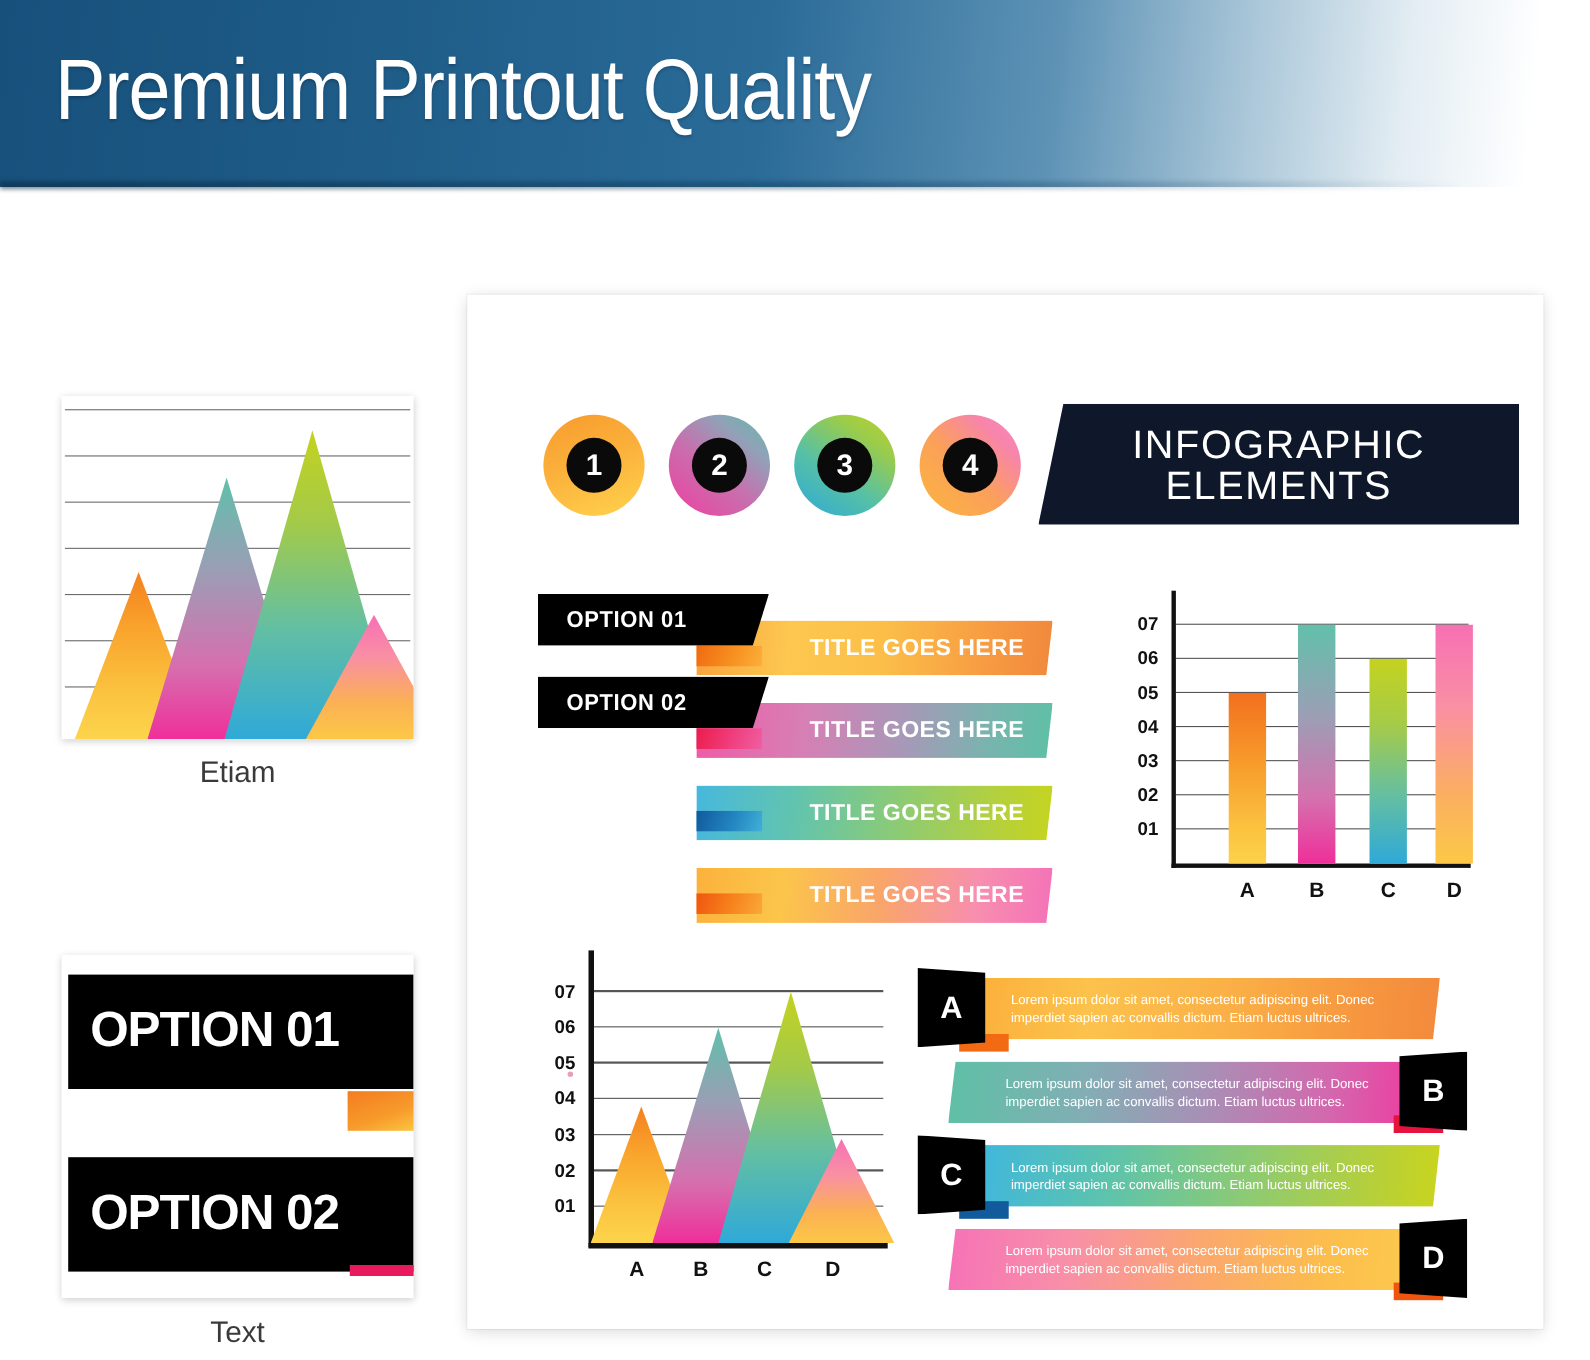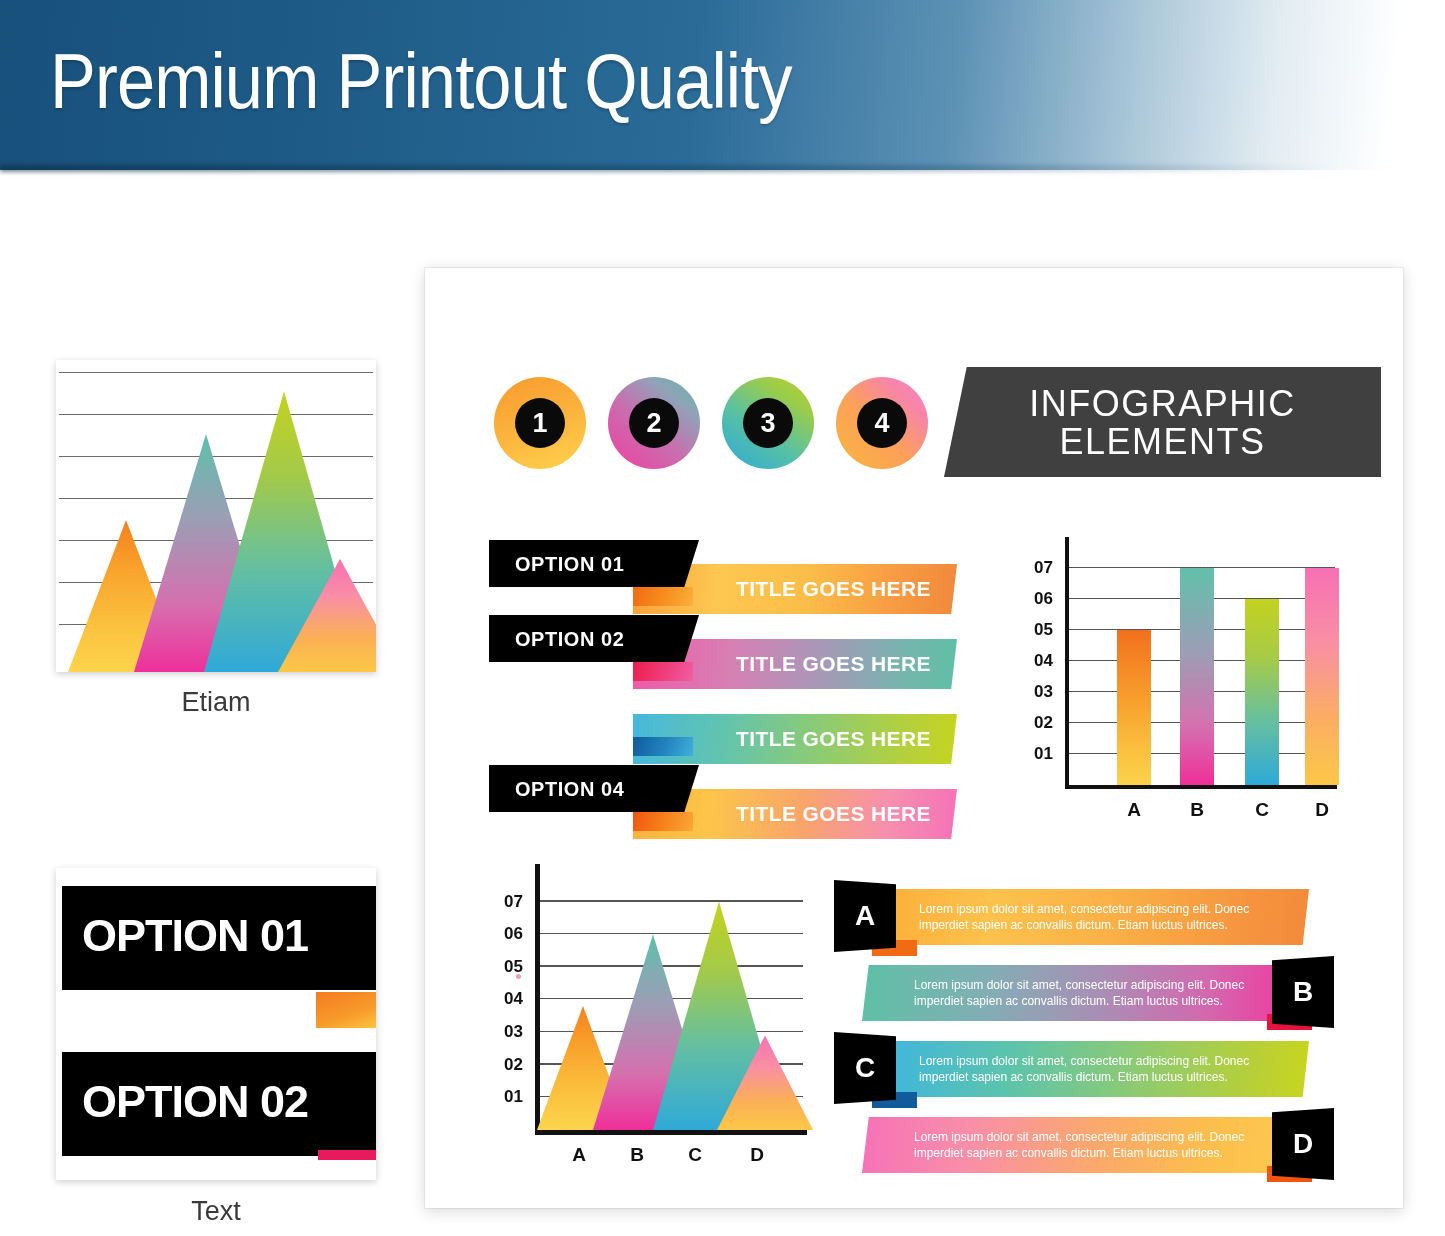--- a/index.html
+++ b/index.html
@@ -78,21 +78,21 @@
     color:#fff;font-size:27px;font-weight:bold;
   }
   .c1{left:0;background:linear-gradient(160deg,#f79b2e 0%,#fbb03b 45%,#ffd34d 100%);}
   .c2{left:114px;background:linear-gradient(40deg,#ef3fa0 0%,#c86fae 45%,#8fa3b8 75%,#64b7a6 100%);}
   .c3{left:228px;background:linear-gradient(35deg,#2ea9d8 0%,#56c0a6 40%,#9bcc4a 75%,#bdd12e 100%);}
   .c4{left:342px;background:linear-gradient(45deg,#fbb63c 0%,#fba05a 45%,#f784ac 78%,#f58cbb 100%);}
 
   
   .info-banner{
     position:absolute;left:505px;top:85px;width:437px;height:110px;
-    background:#404040;
+    background:#0f172a;
     clip-path:polygon(5.2% 0%,100% 0%,100% 100%,0% 100%);
     box-shadow:0 3px 6px rgba(0,0,0,.28);
   }
   .info-banner .txt{
     position:absolute;left:0;right:0;top:18px;text-align:center;
     color:#ffffff;font-size:36px;line-height:38px;letter-spacing:1.5px;
     font-weight:300;
     font-family:"Liberation Sans","DejaVu Sans",sans-serif;
   }
 
@@ -265,23 +265,20 @@
         <div class="opt-row" style="top: 408px;">
           <div class="opt-fold" style="background: linear-gradient(110deg, rgb(17, 90, 156) 0%, rgb(35, 133, 192) 55%, rgb(65, 176, 216) 100%);"></div>
           <div class="opt-ribbon" style="background: linear-gradient(95deg, rgb(71, 184, 221) 0%, rgb(98, 196, 174) 28%, rgb(142, 203, 114) 58%, rgb(181, 208, 60) 84%, rgb(198, 212, 31) 100%);">
             <span>TITLE GOES HERE</span>
           </div>
         </div>
         <div class="opt-row" style="top: 483px;">
           <div class="opt-fold" style="background: linear-gradient(110deg, rgb(240, 84, 15) 0%, rgb(247, 132, 29) 55%, rgb(251, 169, 58) 100%);"></div>
           <div class="opt-ribbon" style="background: linear-gradient(95deg, rgb(251, 178, 61) 0%, rgb(252, 197, 74) 24%, rgb(249, 165, 106) 52%, rgb(247, 143, 174) 78%, rgb(244, 114, 184) 100%);">
             <span>TITLE GOES HERE</span>
-          </div>
-          <div class="opt-tag">
-            <span>OPTION 04</span>
           </div>
         </div>
       </div>
 
     <div class="barchart">
       <div class="bc-plot">
         <div class="bc-axis-y"></div>
         <div class="bc-axis-x"></div>
         <div id="bc-grids">
             <div class="bc-grid" style="bottom: 31px;"></div>

